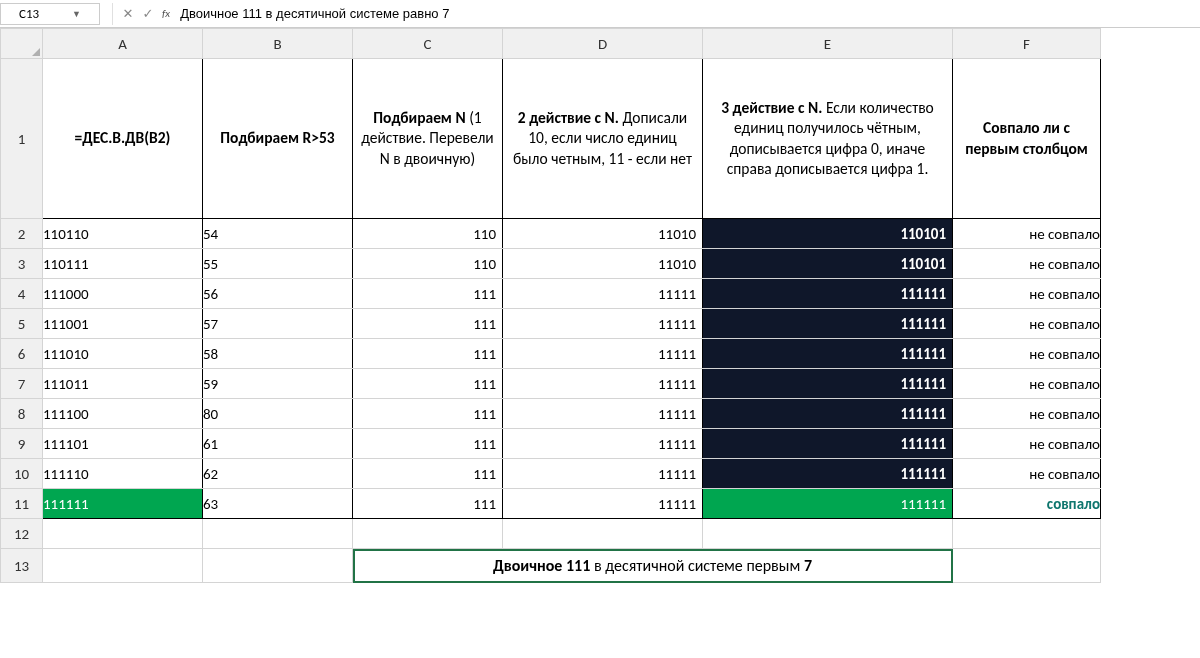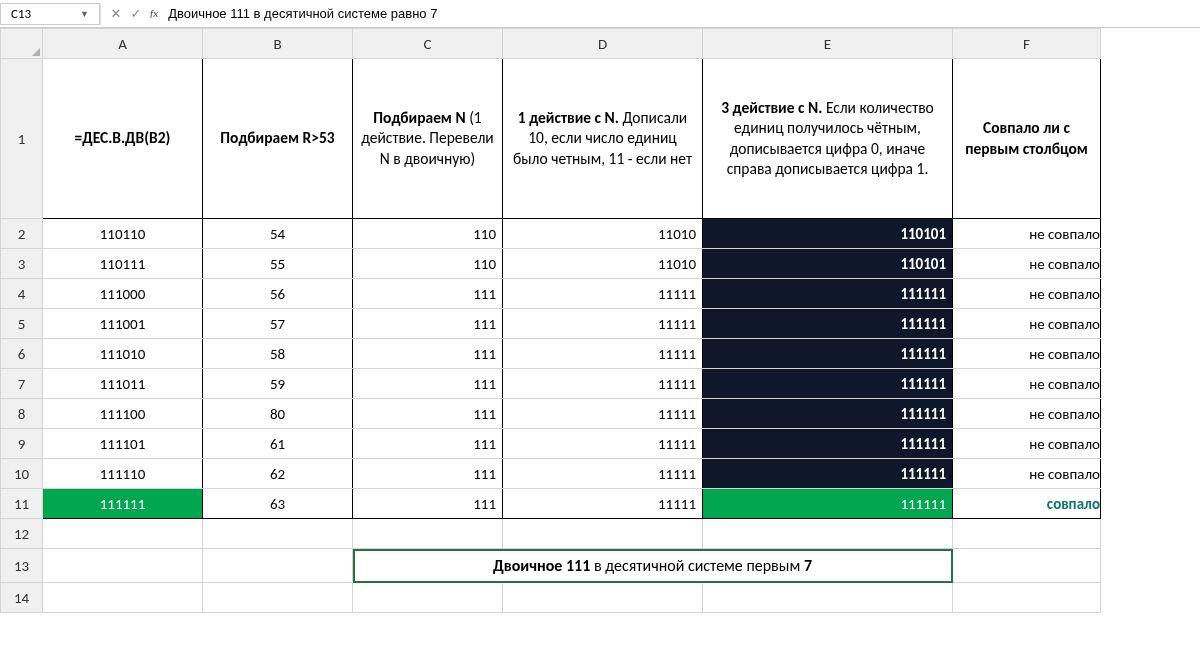--- a/index.html
+++ b/index.html
@@ -1,19 +1,19 @@
 <!DOCTYPE html>
 <html><head>
 <meta charset="utf-8">
 <style>
 * { box-sizing: border-box; margin: 0; padding: 0; }
 body { font-family: Calibri, Arial, sans-serif; font-size: 14px; background: #fff; color: #000; }
 
 .formula-bar { display: flex; align-items: center; height: 28px; border-bottom: 1px solid #ccc; background: #fff; padding: 2px 0; }
-.name-box { width: 100px; height: 22px; border: 1px solid #ccc; background: #fff; display: flex; align-items: center; padding: 0 10px; margin-right: 0; font-size: 13px; }
+.name-box { width: 100px; height: 22px; border: 1px solid #ccc; background: #fff; display: flex; align-items: center; padding: 0 18px; margin-right: 12px; font-size: 13px; }
 .name-box-arrow { margin-left: auto; color: #666; font-size: 9px; }
 .fb-divider { width: 6px; height: 22px; border-left: 1px solid #e0e0e0; }
 .fb-icon { width: 20px; height: 22px; display: flex; align-items: center; justify-content: center; color: #888; font-size: 13px; cursor: pointer; }
 .fx-label { font-style: italic; font-size: 11px; color: #555; margin: 0 4px; }
 .formula-input { flex: 1; height: 22px; border: none; padding: 0 6px; font-size: 13px; outline: none; background: #fff; }
 
 .grid-wrap { position: relative; }
 table.sheet { border-collapse: collapse; table-layout: fixed; }
 .sheet td, .sheet th { border: 1px solid #d4d4d4; height: 30px; font-size: 15px; }
 
@@ -29,21 +29,21 @@
 .col-E { width: 250px; }
 .col-F { width: 148px; }
 
 .hdr-row td { height: 160px; vertical-align: middle; text-align: center; font-size: 15.5px; line-height: 1.3; padding: 4px 8px; border: 1.5px solid #000; }
 .hdr-row .rowhdr { border: 1px solid #d4d4d4; height: 160px; }
 
 .data-row td { border-left: 1.5px solid #000; border-right: 1.5px solid #000; border-top: 1px solid #d4d4d4; border-bottom: 1px solid #d4d4d4; }
 .data-row .rowhdr { border: 1px solid #d4d4d4; }
 .data-last td { border-bottom: 1.5px solid #000; }
 
-.tc { text-align: center; }
+.tc { text-align: left; }
 .tr { text-align: right; padding-right: 6px; }
 .tl { text-align: right; padding-left: 6px; }
 
 .bold { font-weight: bold; }
 .red-bg { background: #0f172a; color: #fff; font-weight: bold; }
 .green-bg { background: #00a650; color: #fff; }
 .green-text { color: #0f766e; font-weight: bold; }
 
 .active-cell { outline: 2px solid #217346; outline-offset: -2px; }
 
@@ -78,21 +78,21 @@
     <th class="colhdr col-D">D</th>
     <th class="colhdr col-E">E</th>
     <th class="colhdr col-F">F</th>
   </tr>
 
   <tr class="hdr-row">
     <th class="rowhdr">1</th>
     <td class="bold">=ДЕС.В.ДВ(B2)</td>
     <td class="bold">Подбираем R&gt;53</td>
     <td><span class="bold">Подбираем N</span><span> (1 действие. Перевели N в двоичную)</span></td>
-    <td><span class="bold">1 действие с N.</span><span> Дописали 10, если число единиц было четным, 11 - если нет</span></td>
+    <td><span class="bold">2 действие с N.</span><span> Дописали 10, если число единиц было четным, 11 - если нет</span></td>
     <td><span class="bold">3 действие с N.</span><span> Если количество единиц получилось чётным, дописывается цифра 0, иначе справа дописывается цифра 1.</span></td>
     <td class="bold">Совпало ли с первым столбцом</td>
   </tr>
 
   </tbody>
       <tbody id="data-body">
         <tr class="data-row">
           <th class="rowhdr">2</th>
           <td class="tc ">110110</td>
           <td class="tc">54</td>
@@ -198,24 +198,15 @@
   <tr class="summary-row">
     <th class="rowhdr">13</th>
     <td></td>
     <td></td>
     <td class="summary-cell active-cell" colspan="3">
       <span class="bold">Двоичное 111</span><span> в десятичной системе первым </span><span class="bold">7</span>
     </td>
     <td></td>
   </tr>
 
-  <tr class="empty">
-    <th class="rowhdr">14</th>
-    <td></td>
-    <td></td>
-    <td></td>
-    <td></td>
-    <td></td>
-    <td></td>
-  </tr>
 </tbody>
     </table>
 </div>
 
 </body></html>

